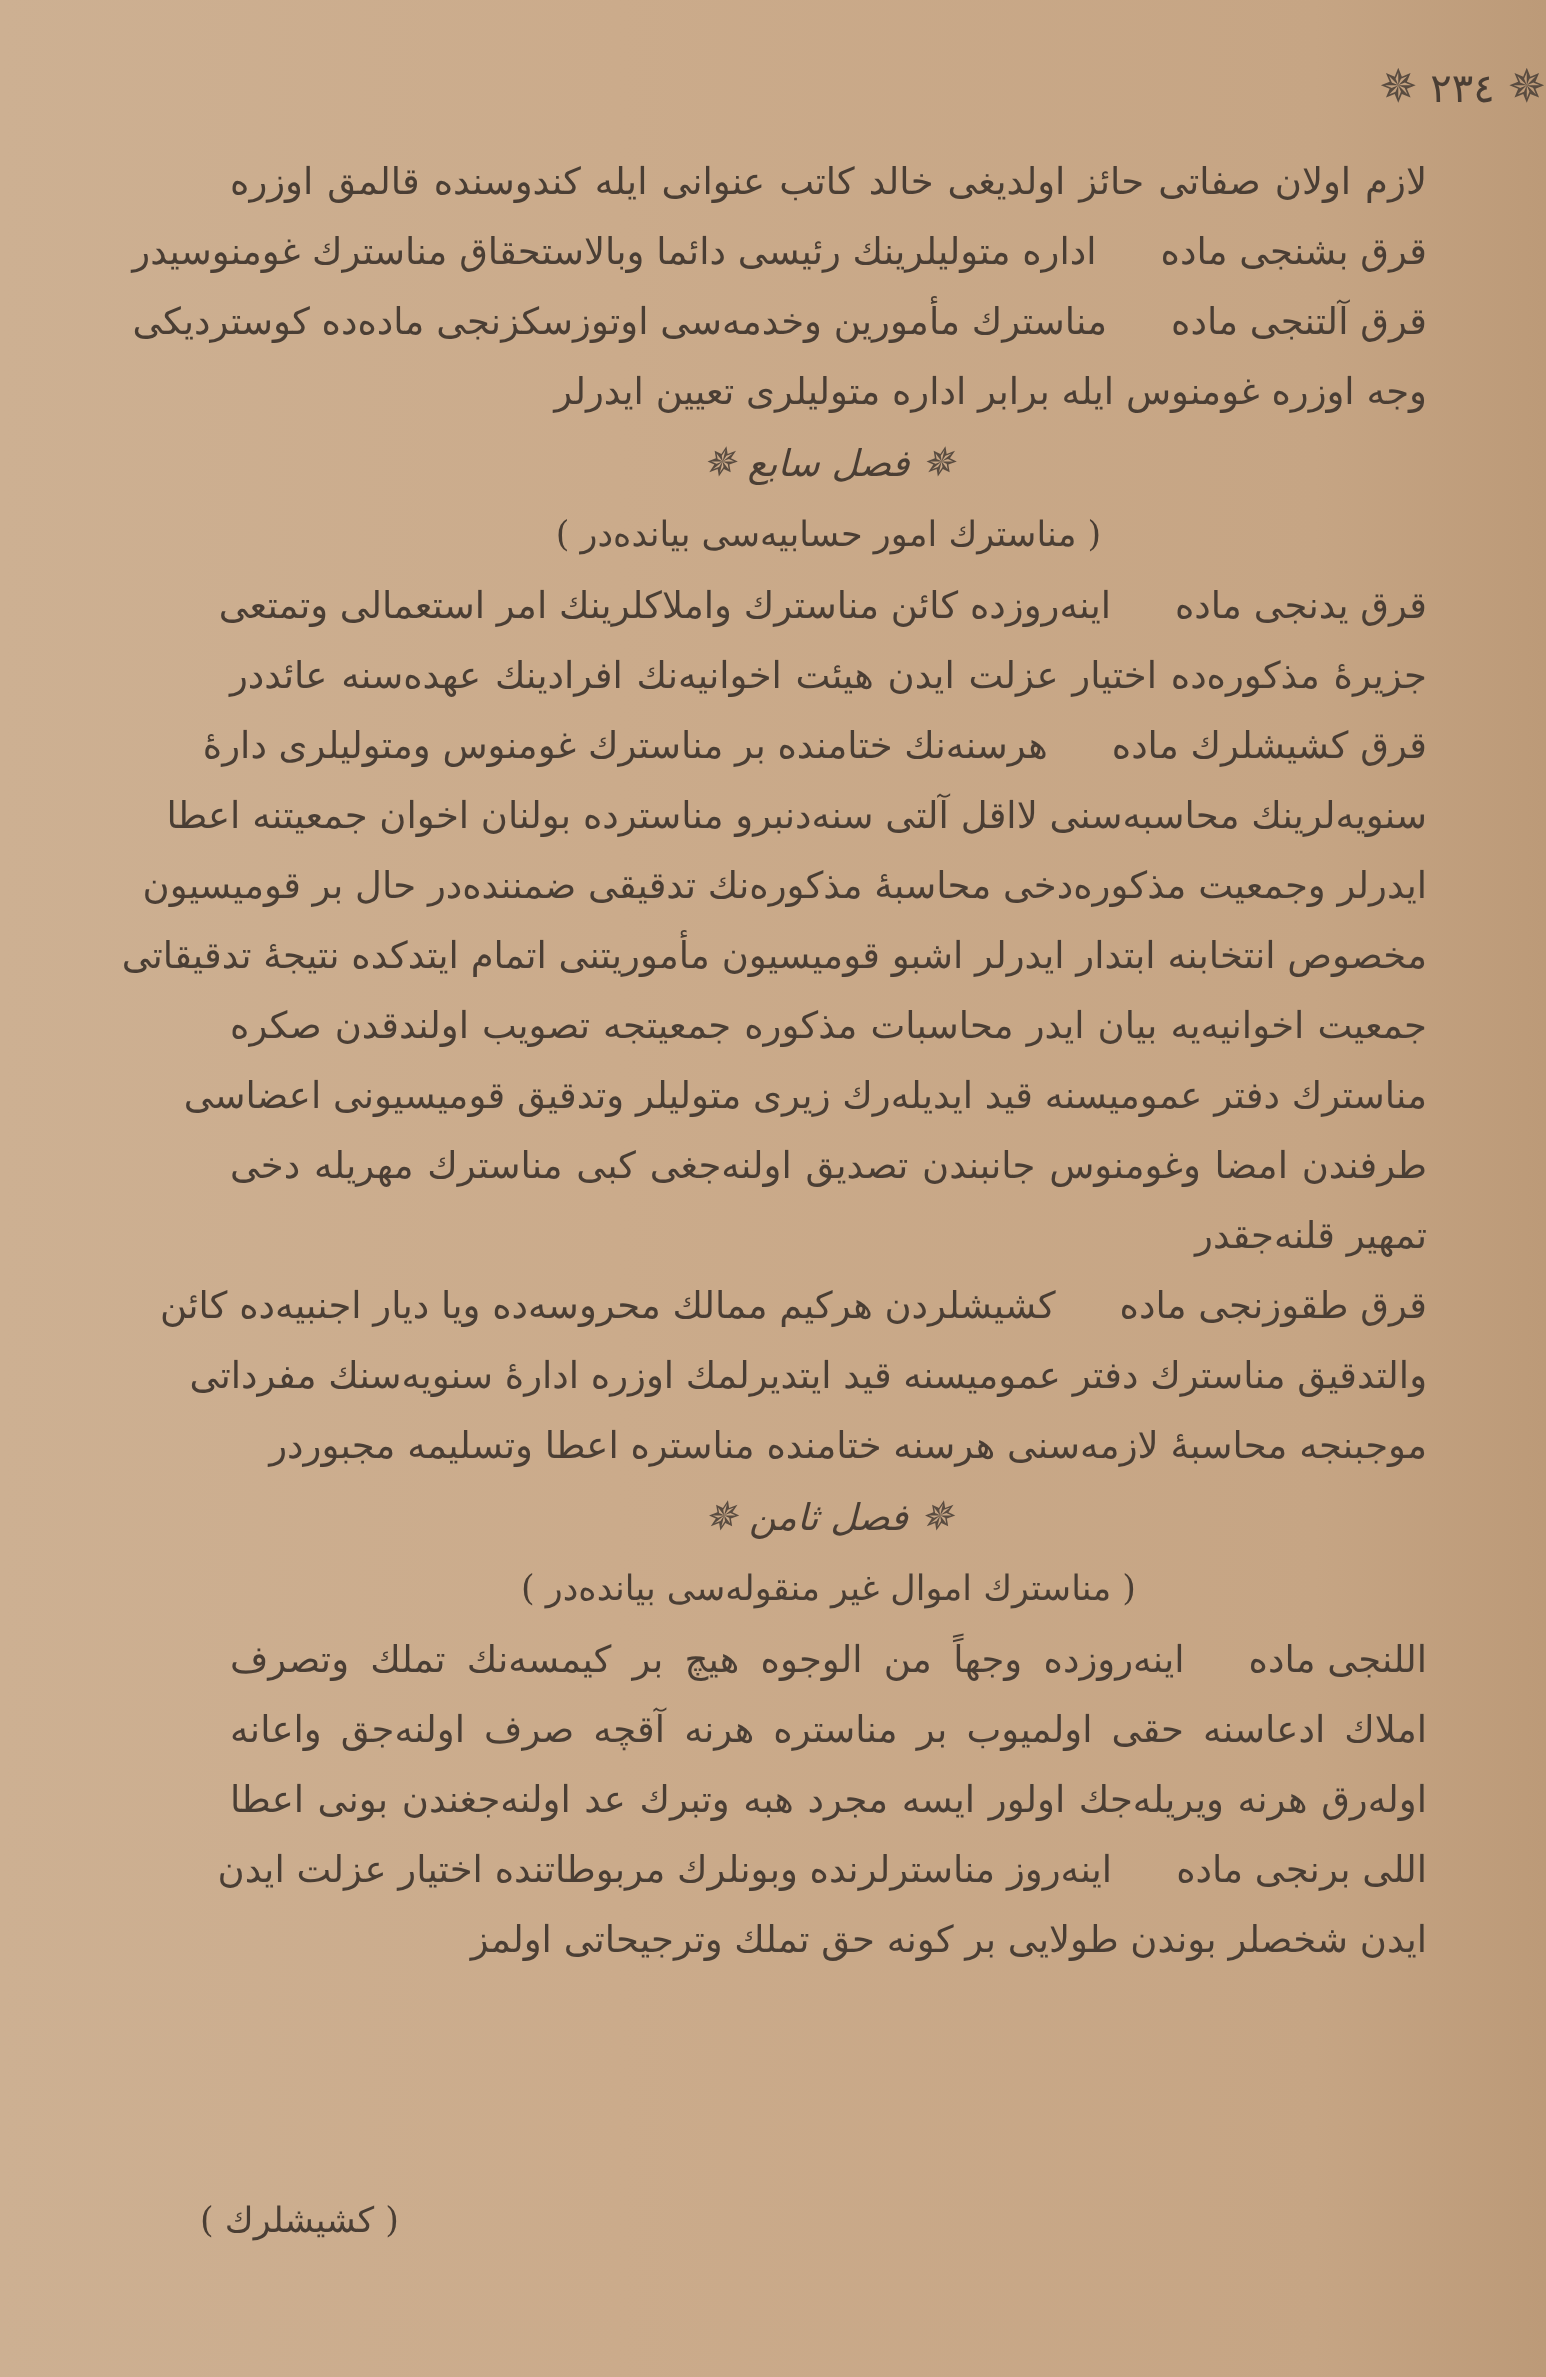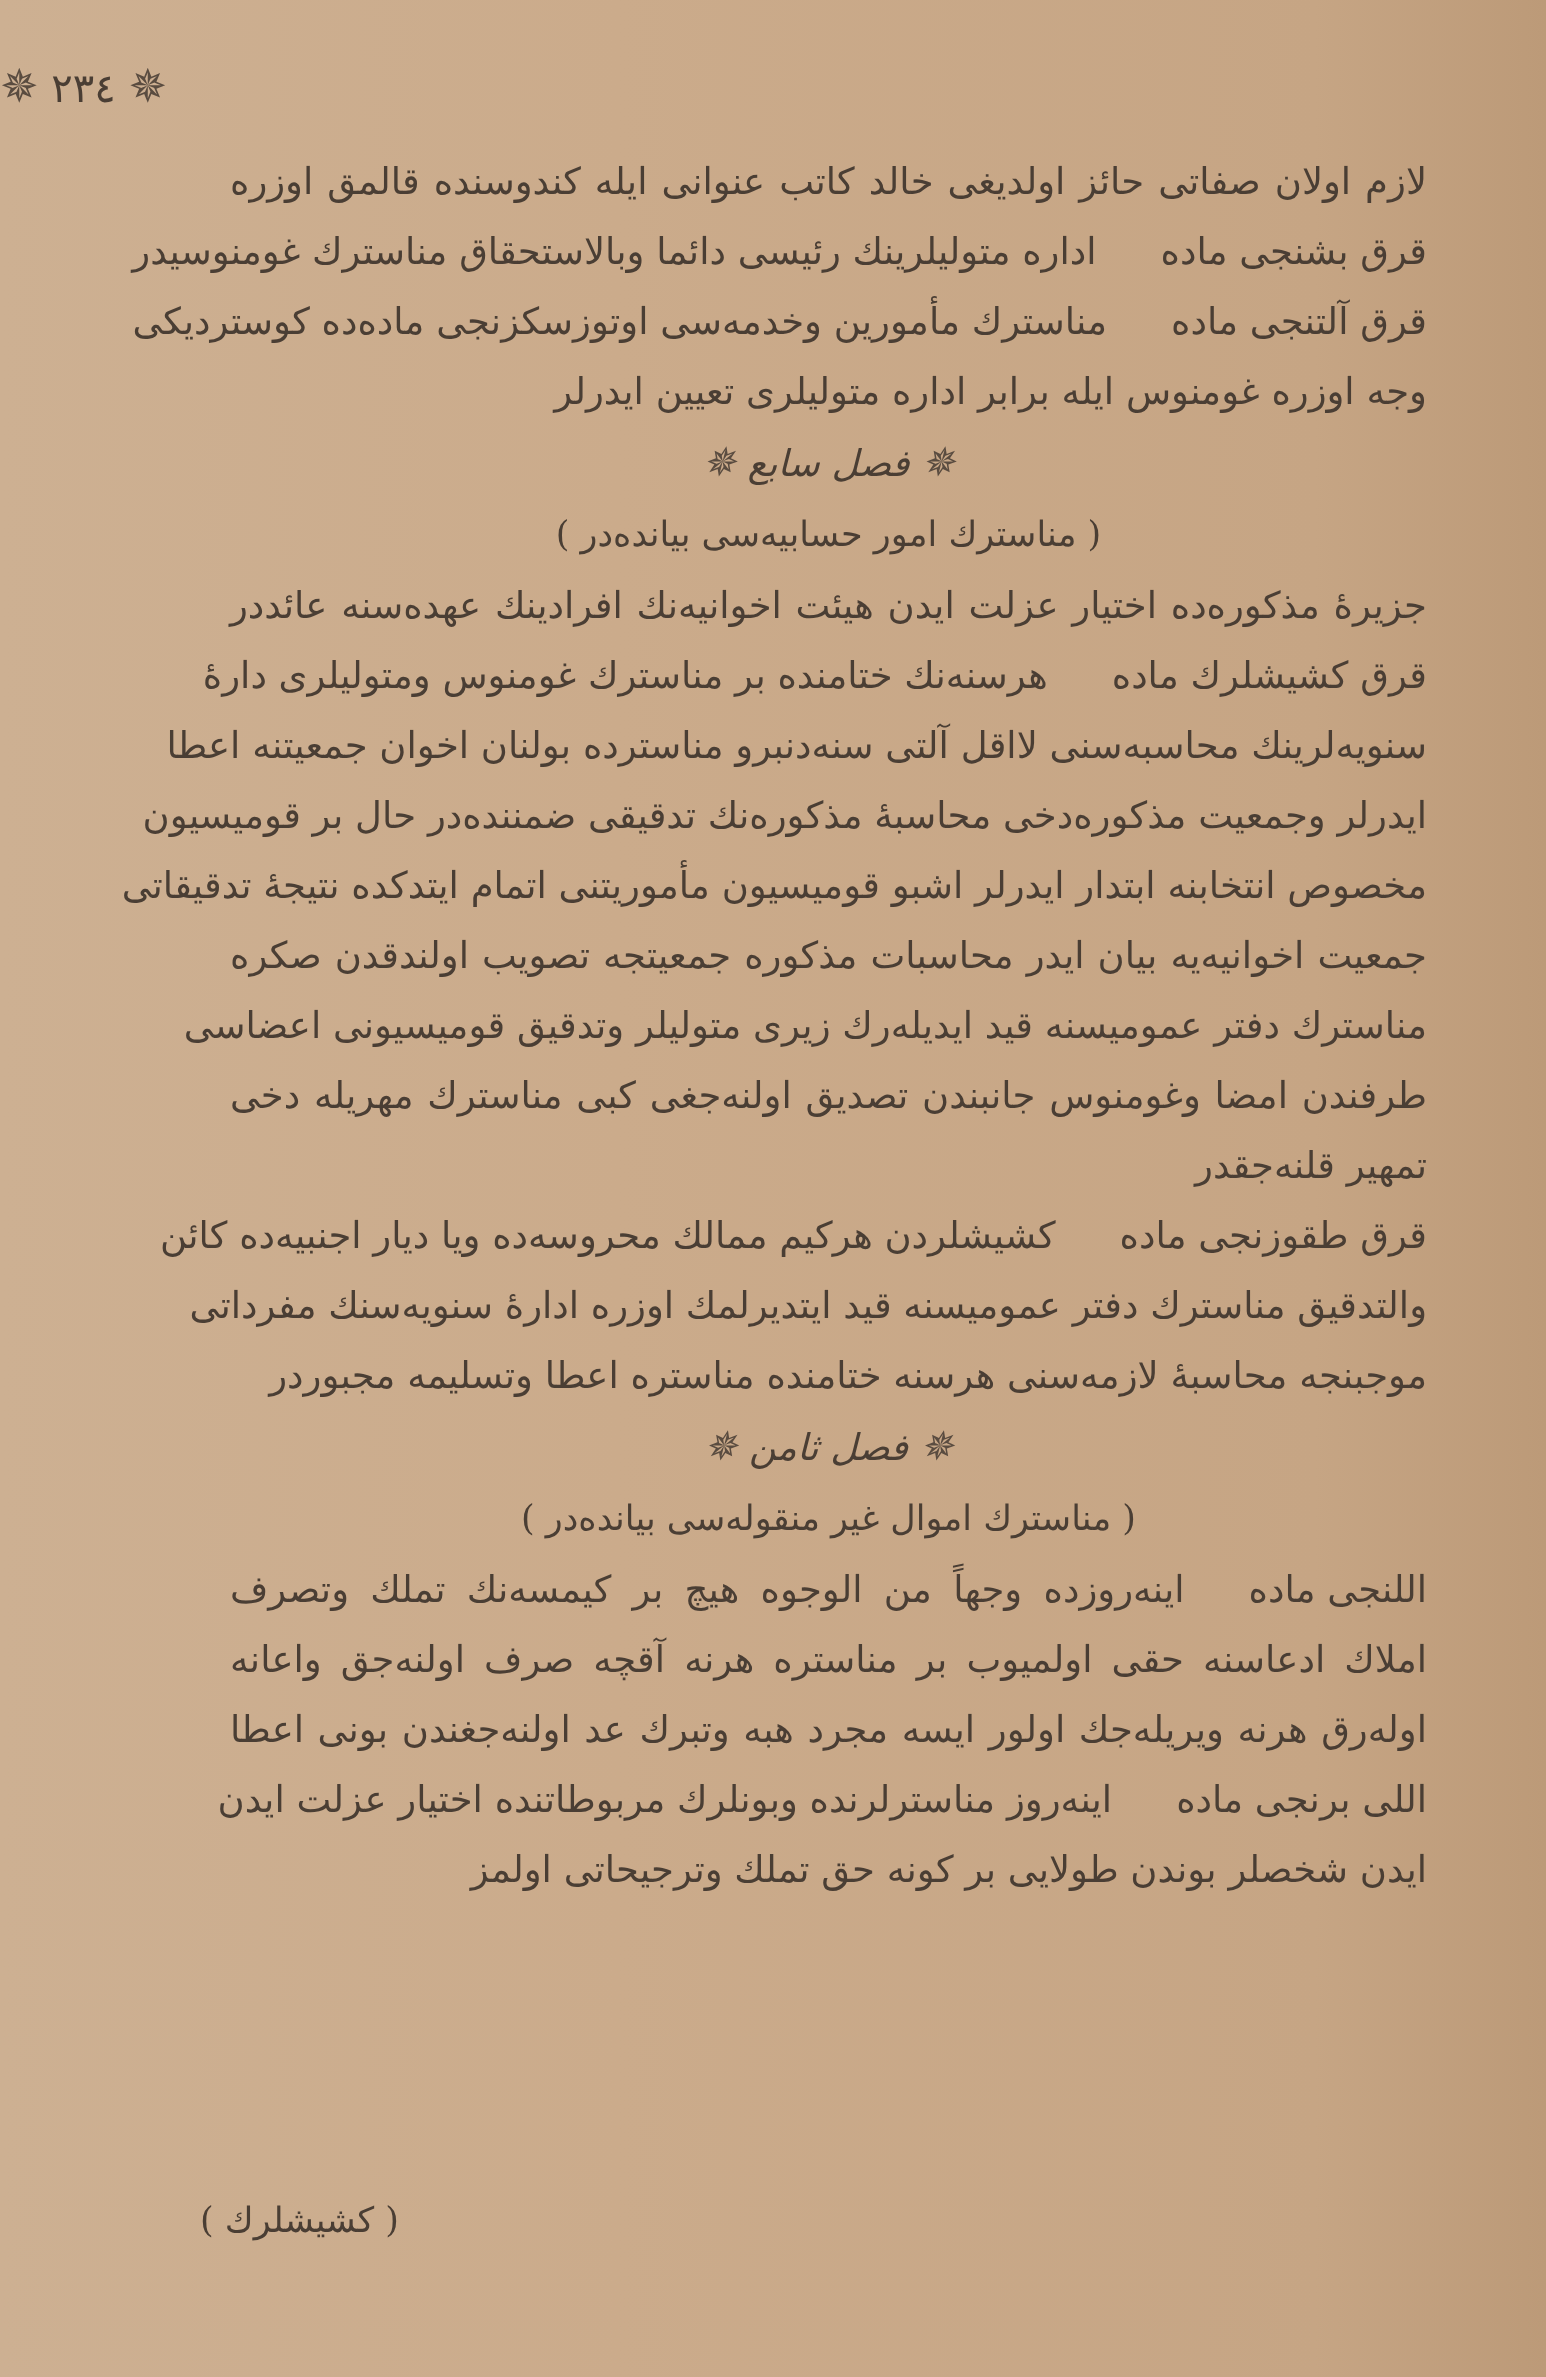--- a/index.html
+++ b/index.html
@@ -10,21 +10,21 @@
       position: relative;
       overflow: hidden;
       font-family: "DejaVu Serif", serif;
       color: #4a3e34;
     }
     .page-number {
       position: absolute;
       top: 59px;
       left: 0;
       width: 1546px;
-      text-align: left;
+      text-align: right;
       font-size: 40px;
       color: #4a3e34;
       direction: rtl;
     }
     .page-number .orn { font-size: 46px; color: #5a4c40; }
     .text-block {
       position: absolute;
       left: 230px;
       top: 147px;
       width: 1197px;
@@ -89,20 +89,21 @@
   <div class="line"><span class="article">قرق آلتنجی ماده</span><span>مناسترك مأمورین وخدمه‌سی اوتوزسكزنجی ماده‌ده كوستردیكی</span></div>
   <div class="line last">وجه اوزره غومنوس ایله برابر اداره متولیلری تعیین ایدرلر</div>
 
   <div class="heading">
     <span class="orn">✵</span>
     <span>فصل سابع</span>
     <span class="orn">✵</span>
   </div>
   <div class="subheading">( مناسترك امور حسابیه‌سی بیانده‌در )</div>
 
+  <div class="line"><span class="article">قرق یدنجی ماده</span><span>اینه‌روزده كائن مناسترك واملاكلرینك امر استعمالی وتمتعی</span></div>
   <div class="line">جزیرهٔ مذكوره‌ده اختیار عزلت ایدن هیئت اخوانیه‌نك افرادینك عهده‌سنه عائددر</div>
 
   <div class="line"><span class="article">قرق كشیشلرك ماده</span><span>هرسنه‌نك ختامنده بر مناسترك غومنوس ومتولیلری دارهٔ</span></div>
   <div class="line">سنویه‌لرینك محاسبه‌سنی لااقل آلتی سنه‌دنبرو مناسترده بولنان اخوان جمعیتنه اعطا</div>
   <div class="line">ایدرلر وجمعیت مذكوره‌دخی محاسبهٔ مذكوره‌نك تدقیقی ضمننده‌در حال بر قومیسیون</div>
   <div class="line">مخصوص انتخابنه ابتدار ایدرلر اشبو قومیسیون مأموریتنی اتمام ایتدكده نتیجهٔ تدقیقاتی</div>
   <div class="line">جمعیت اخوانیه‌یه بیان ایدر محاسبات مذكوره جمعیتجه تصویب اولندقدن صكره</div>
   <div class="line">مناسترك دفتر عمومیسنه قید ایدیله‌رك زیری متولیلر وتدقیق قومیسیونی اعضاسی</div>
   <div class="line">طرفندن امضا وغومنوس جانبندن تصدیق اولنه‌جغی كبی مناسترك مهریله دخی</div>
   <div class="line last">تمهیر قلنه‌جقدر</div>

